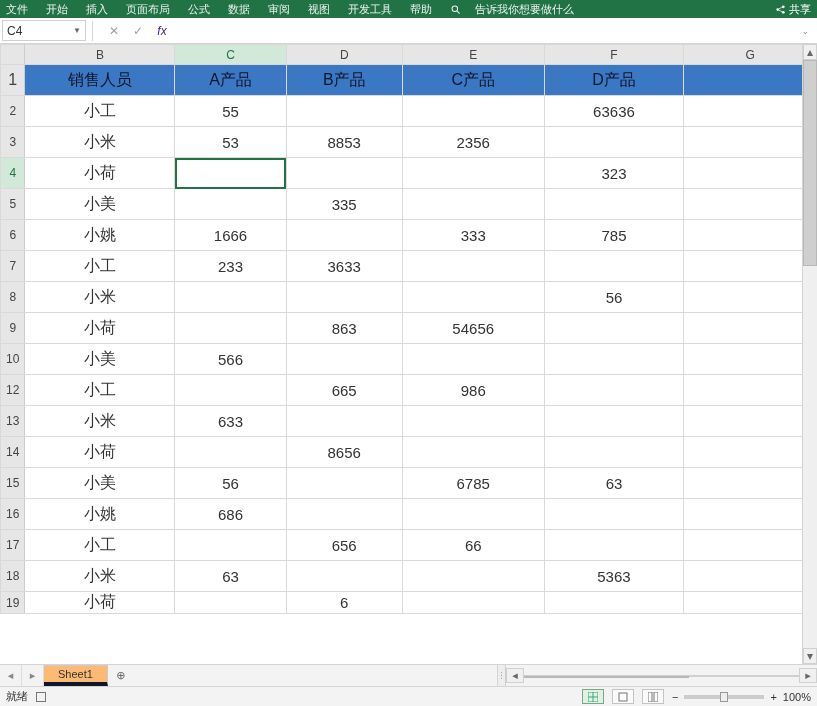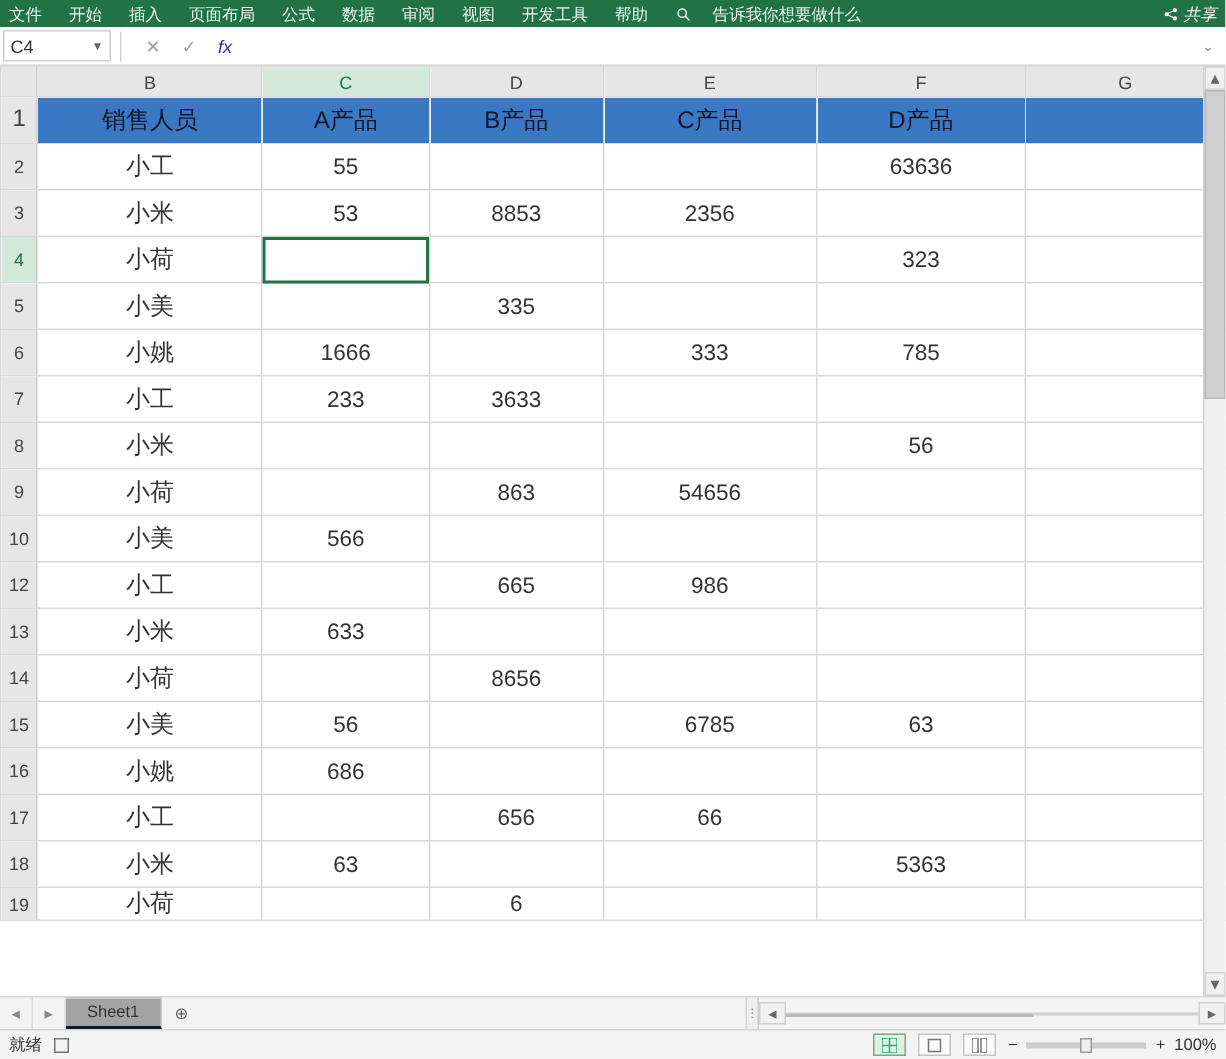--- a/index.html
+++ b/index.html
@@ -30,35 +30,34 @@
     font-size: 11px;
   }
   .ribbon .tab { margin-right: 18px; opacity: 0.9; white-space: nowrap; }
   .ribbon .spacer { flex: 1; }
   .ribbon .tell-me { display: flex; align-items: center; gap: 14px; opacity: 0.9; }
   .ribbon .share {
     margin-left: 22px;
     display: flex;
     align-items: center;
     gap: 3px;
-    font-style: italic;
   }
   .ribbon svg { width: 11px; height: 11px; }
 
   
   .fxbar {
     display: flex;
     align-items: center;
     background: #fff;
     border-bottom: 1px solid #d4d4d4;
     height: 26px;
     padding: 2px 4px 2px 2px;
   }
   .namebox {
-    width: 72px;
+    width: 84px;
     height: 21px;
     border: 1px solid #cfcfcf;
     background: #fff;
     display: flex;
     align-items: center;
     padding: 0 4px;
     font-size: 12px;
   }
   .namebox .dd {
     margin-left: auto;
@@ -163,26 +162,26 @@
     align-items: stretch;
     font-size: 11px;
   }
   .sheetbar .navbtn {
     width: 22px;
     display: flex; align-items: center; justify-content: center;
     color: #888;
     border-right: 1px solid #dcdcdc;
   }
   .sheetbar .tab {
-    background: #a3a3a3;
+    background: #fdba74;
     border-top: 1px solid #ccc;
     border-right: 1px solid #ccc;
     padding: 0 14px;
     display: flex; align-items: center;
-    border-bottom: 2px solid #0f172a;
+    border-bottom: 4px solid #0f172a;
     text-align: center;
   }
   .sheetbar .addtab {
     width: 26px;
     display: flex; align-items: center; justify-content: center;
     color: #666;
   }
   .sheetbar .hsplit {
     margin-left: auto;
     width: 320px;

